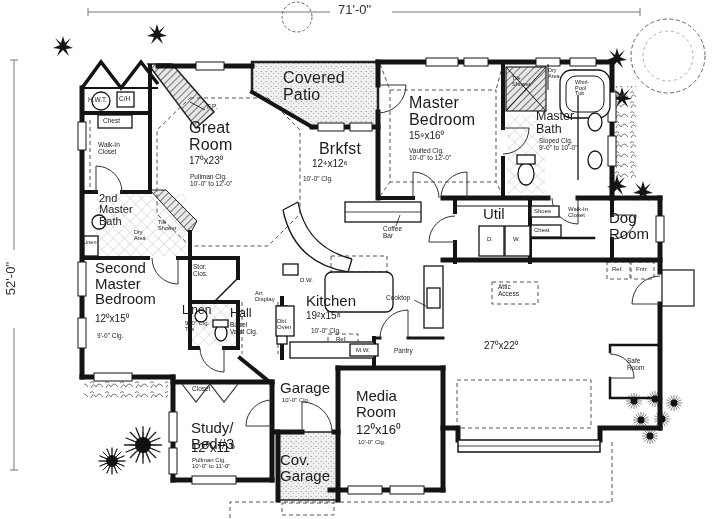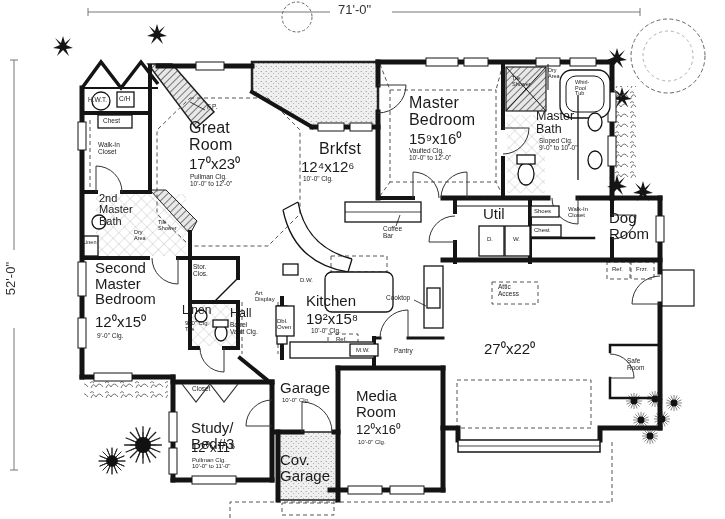--- a/index.html
+++ b/index.html
@@ -3,21 +3,21 @@
 <meta charset="utf-8">
 <style>
   html,body{margin:0;padding:0;background:#fff;}
   #plan{position:relative;width:725px;height:519px;background:#fff;overflow:hidden;
         font-family:"Liberation Sans", sans-serif;color:#1b1b1b;}
   #plan svg{position:absolute;left:0;top:0;}
   .lbl{position:absolute;white-space:pre-line;line-height:1.04;color:#1b1b1b;z-index:5;}
   .big{font-size:16px;letter-spacing:.2px;}
   .big2{font-size:15px;}
   .med{font-size:12.5px;}
-  .dims{font-size:15px;}
+  .dims{font-size:10px;}
   .dims2{font-size:13px;}
   .note{font-size:6.5px;}
   .tiny{font-size:6px;}
   .micro{font-size:5.5px;}
   .dimlab{font-size:13px;color:#333;}
   .vert{writing-mode:vertical-rl;transform:rotate(180deg);}
 </style>
 </head>
 <body>
 
@@ -275,29 +275,31 @@
     <ellipse cx="526" cy="174" rx="8" ry="11"></ellipse>
     <rect x="517" y="155" width="18" height="9"></rect>
     <line x1="548" y1="64" x2="548" y2="90" stroke-width="1"></line>
     <path d="M414,300 L426,306 M396,226 L400,215 M205,110 L190,102" stroke-width=".8"></path>
   </g>
 </svg>
 
   <div class="lbl dimlab" style="left:338px;top:3px">71'-0"</div>
   <div class="lbl dimlab vert" style="left:4px;top:262px">52'-0"</div>
 
+  <div class="lbl big" style="left:283px;top:70px">Covered
+Patio</div>
 
   <div class="lbl big" style="left:189px;top:120px">Great
 Room</div>
   <div class="lbl dims" style="left:189px;top:156px">17⁰x23⁰</div>
   <div class="lbl note" style="left:190px;top:174px">Pullman Clg.
 10'-0" to 12'-0"</div>
 
   <div class="lbl big" style="left:319px;top:141px">Brkfst</div>
-  <div class="lbl dims" style="left:301px;top:159px">12⁴x12⁶</div>
+  <div class="lbl dims" style="left:312px;top:159px">12⁴x12⁶</div>
   <div class="lbl note" style="left:303px;top:176px">10'-0" Clg.</div>
 
   <div class="lbl big" style="left:409px;top:95px">Master
 Bedroom</div>
   <div class="lbl dims" style="left:409px;top:131px">15⁹x16⁰</div>
   <div class="lbl note" style="left:409px;top:148px">Vaulted Clg.
 10'-0" to 12'-0"</div>
 
   <div class="lbl med" style="left:536px;top:110px">Master
 Bath</div>

